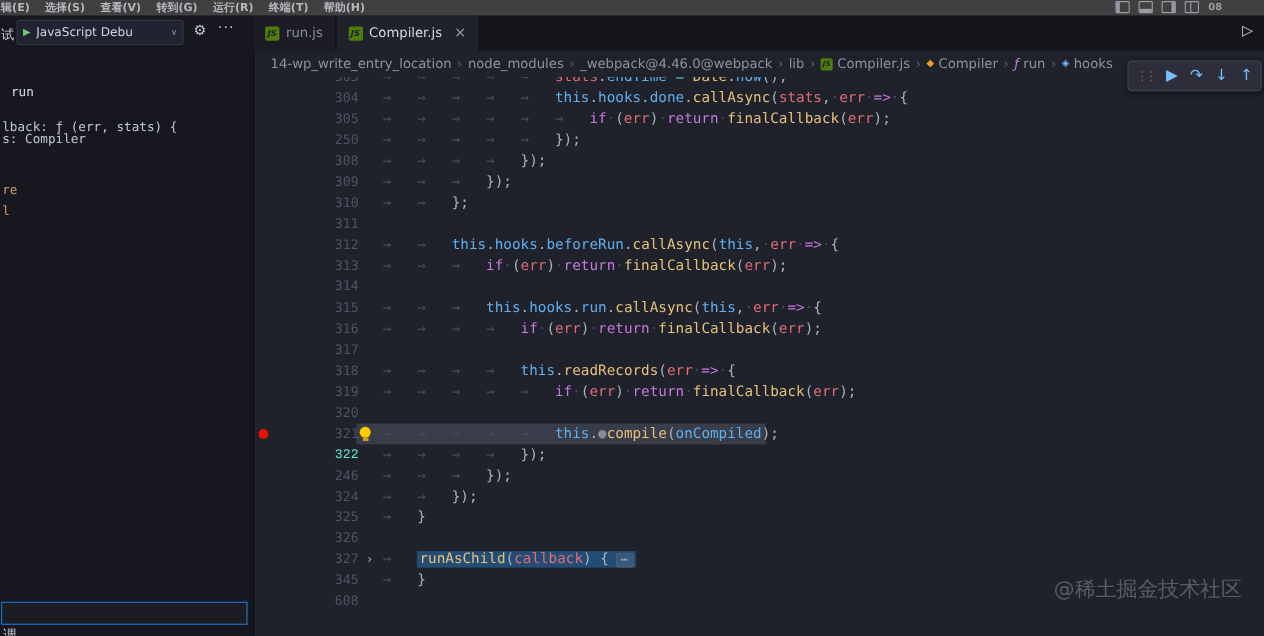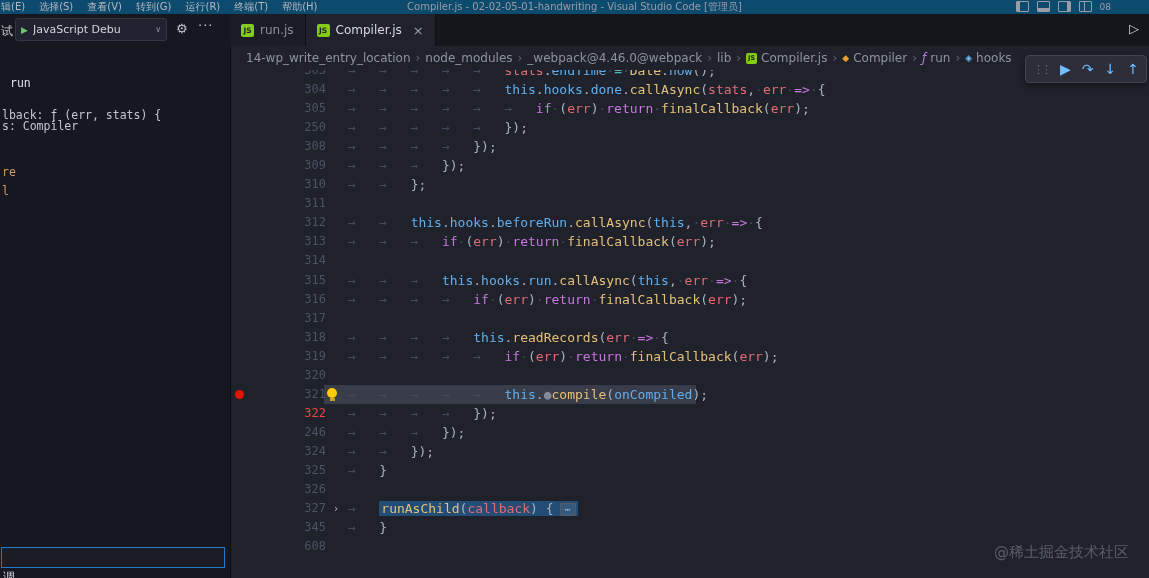--- a/index.html
+++ b/index.html
@@ -1,21 +1,21 @@
 <!DOCTYPE html>
 <html><head>
 <meta charset="utf-8">
 <style>
   html,body{margin:0;padding:0;}
   body{width:1149px;height:578px;overflow:hidden;position:relative;background:#1f222b;
        font-family:"DejaVu Sans",sans-serif;}
 
   
-  #titlebar{position:absolute;left:0;top:0;width:100%;height:14px;background:#0c4a6e;
-            display:flex;align-items:flex-start;z-index:10;color:#b6b8c0;font-size:10px;}
+  #titlebar{position:absolute;left:0;top:0;width:100%;height:14px;background:#404040;
+            display:flex;align-items:flex-start;z-index:10;color:#b6b8c0;font-size:10px;font-weight:bold;}
   #menus{display:flex;margin-left:-6px;}
   .menu{padding:0 7px;white-space:nowrap;}
   #win-title{position:absolute;left:50%;transform:translateX(-50%);color:#9a9da8;white-space:nowrap;}
   #tb-icons{position:absolute;right:38px;top:1px;display:flex;align-items:center;gap:8px;}
   .tbox{width:11px;height:9px;border:1px solid #9a9da8;border-radius:1px;position:relative;}
   .tbox.fl::before{content:"";position:absolute;left:0;top:0;bottom:0;width:3px;background:#9a9da8;}
   .tbox.fb::before{content:"";position:absolute;left:0;right:0;bottom:0;height:3px;background:#9a9da8;}
   .tbox.fr::before{content:"";position:absolute;right:0;top:0;bottom:0;width:3px;background:#9a9da8;}
   .tbox.fg::before{content:"";position:absolute;left:4px;top:0;bottom:0;width:1px;background:#9a9da8;}
   #tb-badge{font-size:9px;color:#9a9da8;}
@@ -45,23 +45,23 @@
             border:1px solid #1f7ad1;background:#1b1c24;}
   #sb-section-frag{position:absolute;left:3px;top:523px;font-size:12px;color:#c9cbd3;
                    font-family:"DejaVu Sans",sans-serif;}
 
   
   #tabbar{position:absolute;left:230px;top:14px;right:0;height:32px;background:#15161c;
           display:flex;z-index:6;}
   .tab{display:flex;align-items:center;gap:6px;padding:0 11px;font-size:12px;height:100%;
        box-sizing:border-box;border-right:1px solid #0e0f13;background:#1b1c24;color:#8b8f9b;}
   .tab.active{background:#1f222b;color:#d6dae2;}
-  .jsicon{width:13px;height:13px;background:#84cc16;color:#22232a;font-size:7.5px;font-weight:bold;
+  .jsicon{width:13px;height:13px;background:#4d7c0f;color:#22232a;font-size:7.5px;font-weight:bold;
           display:flex;align-items:center;justify-content:center;border-radius:2px;flex:none;
-          font-family:"DejaVu Sans",sans-serif;}
+          font-family:"DejaVu Sans",sans-serif;font-style:italic;}
   .jsicon.small{width:11px;height:11px;font-size:6.5px;}
   .tab .close{margin-left:5px;font-size:13px;color:#9ba0ac;}
   #run-action{position:absolute;right:10px;top:7px;color:#d2d6de;font-size:13px;}
 
   
   #breadcrumbs{position:absolute;left:230px;top:46px;right:0;height:24px;background:#1f222b;
                display:flex;align-items:center;font-size:12px;color:#8f93a0;z-index:4;
                padding-left:16px;gap:5px;white-space:nowrap;overflow:hidden;}
   .crumb{display:flex;align-items:center;gap:4px;}
   .crumb-sep{color:#5c6070;}
@@ -76,58 +76,57 @@
   .grip{color:#6c6e7c;font-size:11px;letter-spacing:-3px;}
   .dbtn{color:#75beff;font-size:14px;line-height:1;}
 
   
   #code{position:absolute;left:230px;top:61px;right:0;bottom:0;overflow:hidden;z-index:1;
         font-family:"DejaVu Sans Mono",monospace;font-size:13px;}
   .row{display:flex;height:19.05px;line-height:19.05px;position:relative;}
   .gut-m{width:20px;flex:none;position:relative;}
   .bpdot{position:absolute;left:5px;top:5px;width:9px;height:9px;border-radius:50%;background:#e51400;}
   .gut-n{width:28px;flex:none;text-align:right;color:#4b5364;font-size:12px;margin-left:48px;}
-  .gut-n.cur{color:#ef4444;}
+  .gut-n.cur{color:#5eead4;font-family:Liberation Mono, monospace;}
   .gut-f{width:20px;flex:none;text-align:center;color:#aeb3bd;font-size:11px;}
   .cnt{flex:1;position:relative;padding-left:2px;white-space:pre;color:#abb2bf;}
   .hlband{position:absolute;left:-22px;top:0;width:372px;height:100%;background:rgba(132,142,162,0.25);}
   .bulb{position:absolute;left:-19px;top:3px;width:10px;height:10px;background:#ffcc00;border-radius:50%;}
   .bulb::after{content:"";position:absolute;left:2.5px;top:10px;width:5px;height:3px;background:#caa21a;}
   .codetext{position:relative;z-index:1;}
   .selblue{background:rgba(37,80,122,0.95);padding:0 2px;}
   .foldbadge{border:1px solid #555a66;background:rgba(255,255,255,0.08);color:#b6bbc6;
              font-size:10px;padding:0 4px;margin-left:6px;border-radius:2px;}
   .sg-t{color:#61afef;}
   .sg-p{color:#61afef;}
   .sg-f{color:#e5c07b;}
   .sg-v{color:#e06c75;}
   .sg-k{color:#c678dd;}
   .sg-o{color:#abb2bf;}
   .sg-w{color:#454b5e;}
   .sg-n{color:#d19a66;}
   .sg-d{color:#848b98;}
   .sg-op{color:#56b6c2;}
 
-  #watermark{position:absolute;right:20px;bottom:16px;color:rgba(205,210,220,0.33);
-             font-size:15px;z-index:9;}
+  #watermark{position:absolute;right:20px;bottom:29px;color:rgba(205,210,220,0.33);
+             font-size:19px;z-index:9;}
 </style>
 </head>
 <body>
 
 <div id="titlebar">
   <div id="menus">
       <span class="menu">辑(E)</span>
       <span class="menu">选择(S)</span>
       <span class="menu">查看(V)</span>
       <span class="menu">转到(G)</span>
       <span class="menu">运行(R)</span>
       <span class="menu">终端(T)</span>
       <span class="menu">帮助(H)</span>
     </div>
-  <div id="win-title">Compiler.js - 02-02-05-01-handwriting - Visual Studio Code [管理员]</div>
   <div id="tb-icons">
     <span class="tbox fl"></span>
     <span class="tbox fb"></span>
     <span class="tbox fr"></span>
     <span class="tbox fg"></span>
     <span id="tb-badge">08</span>
   </div>
 </div>
 
 <div id="sidebar">

